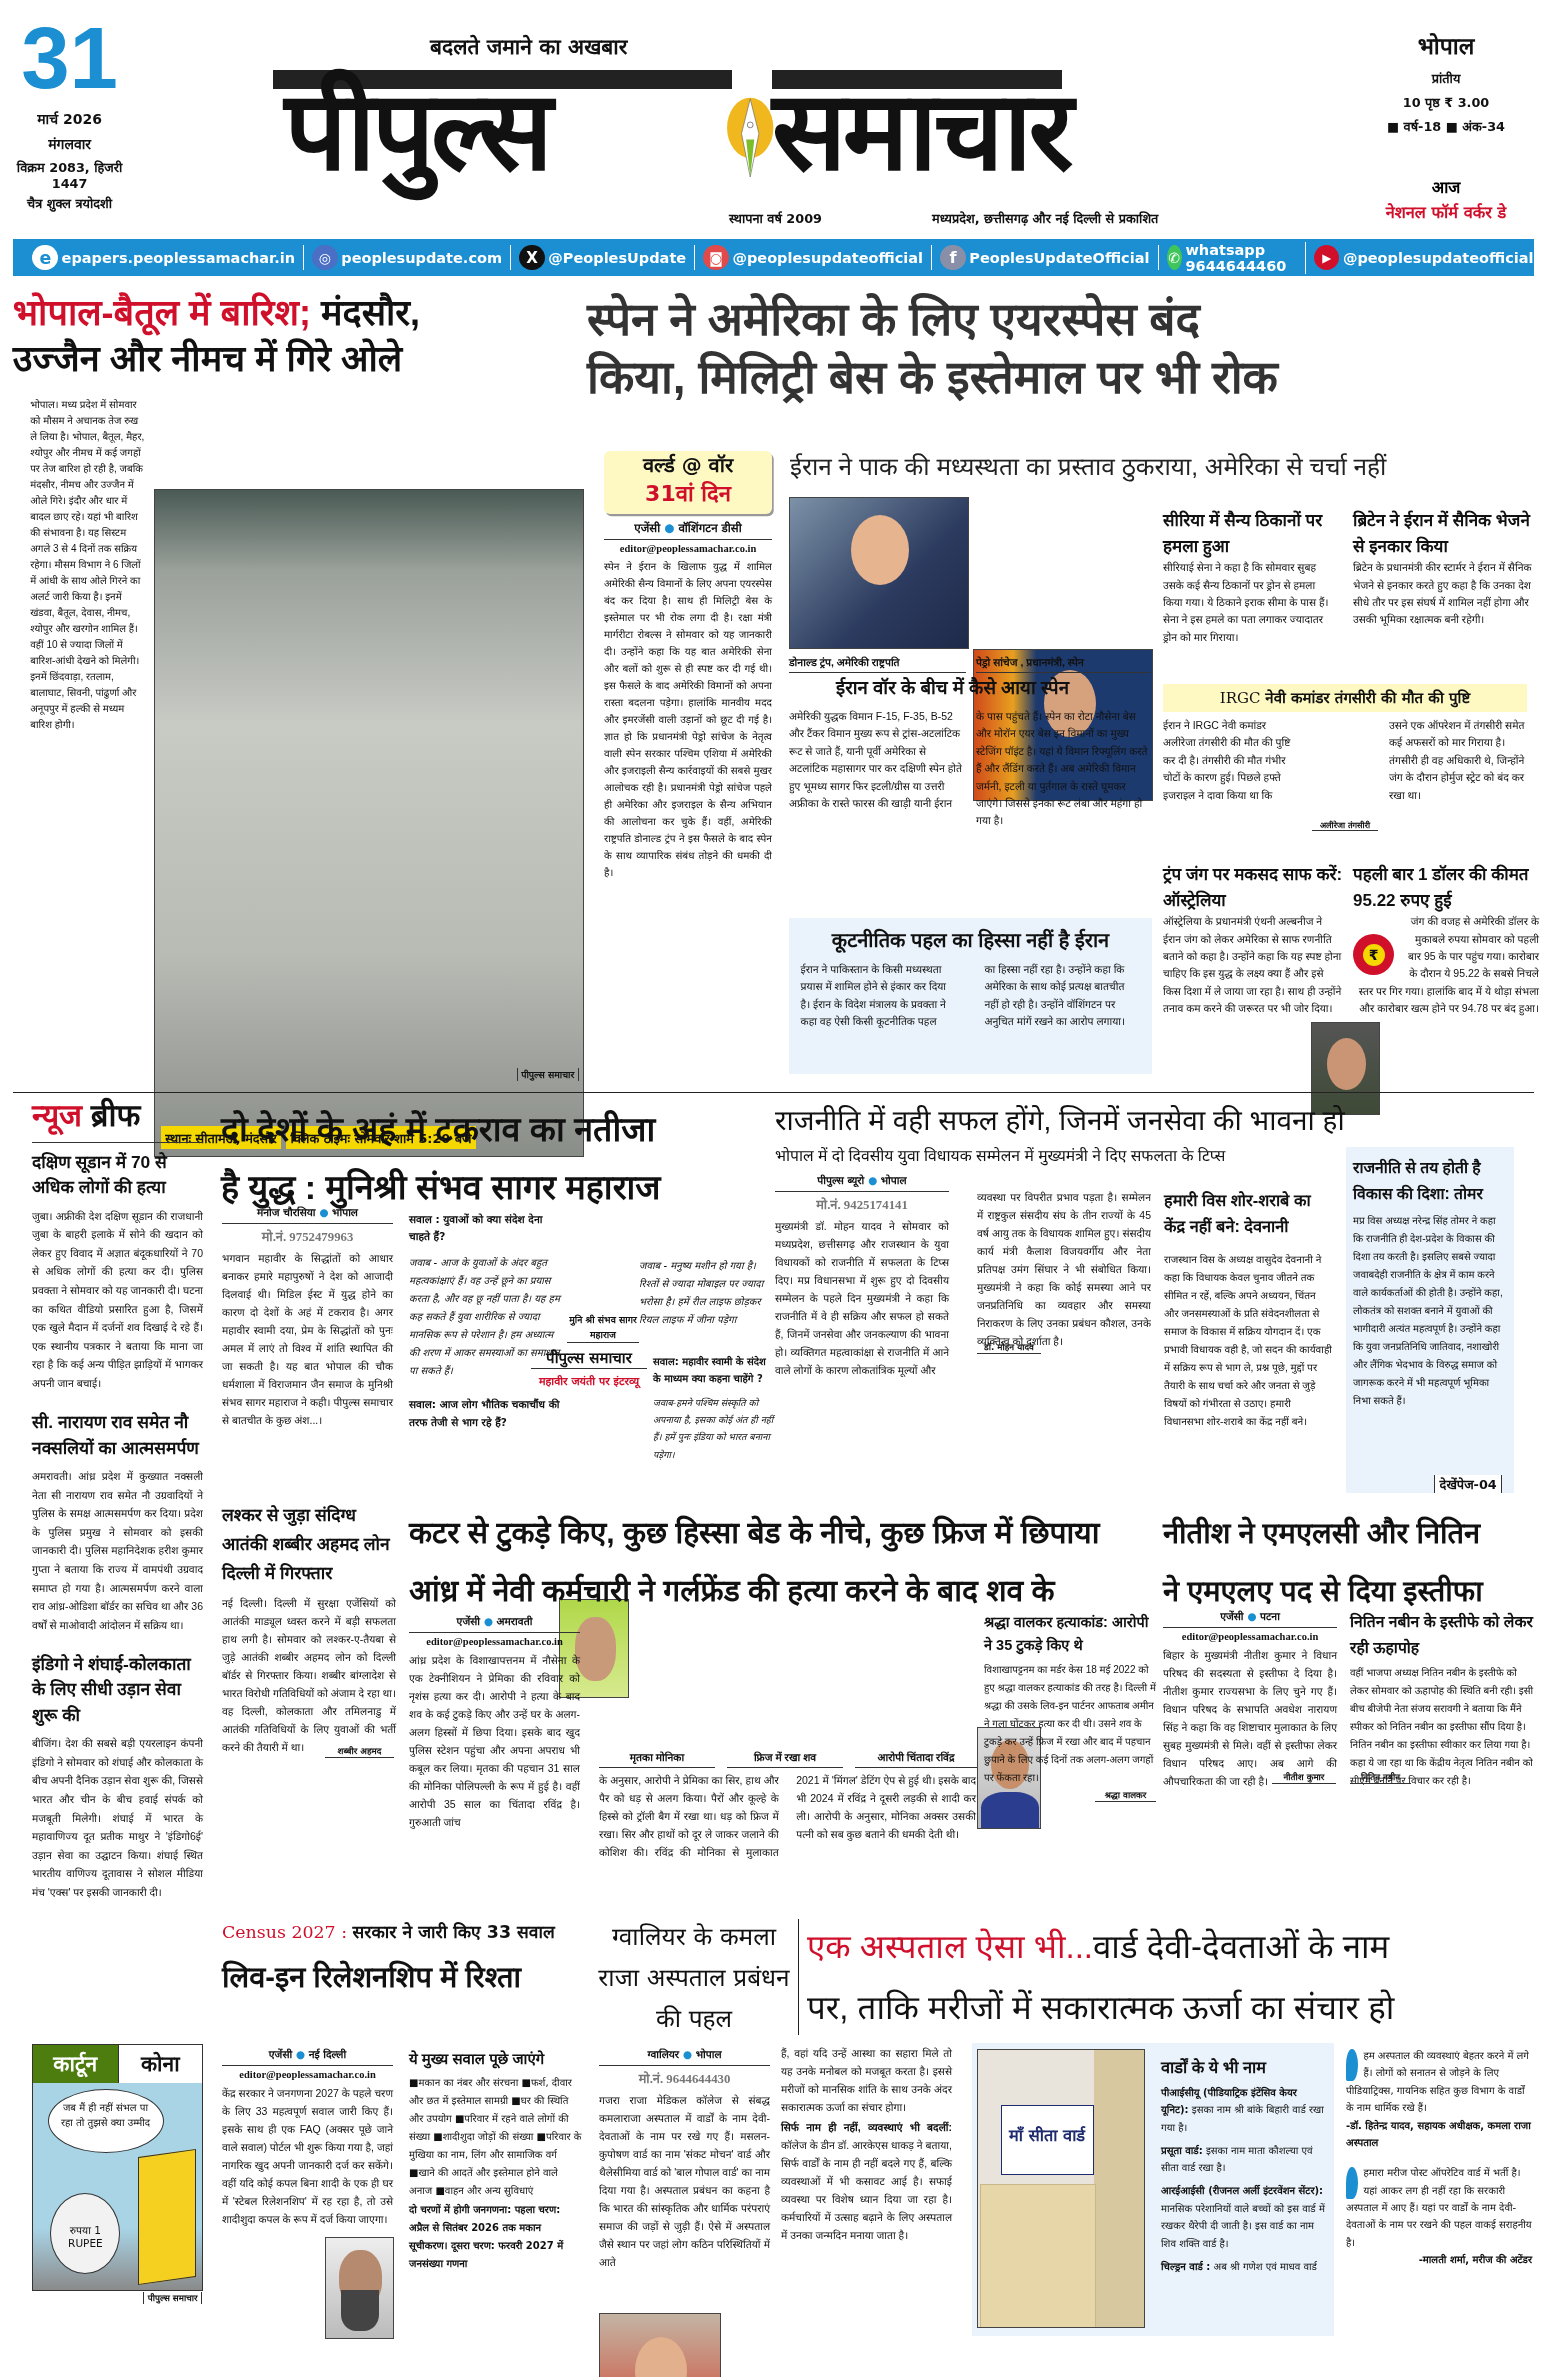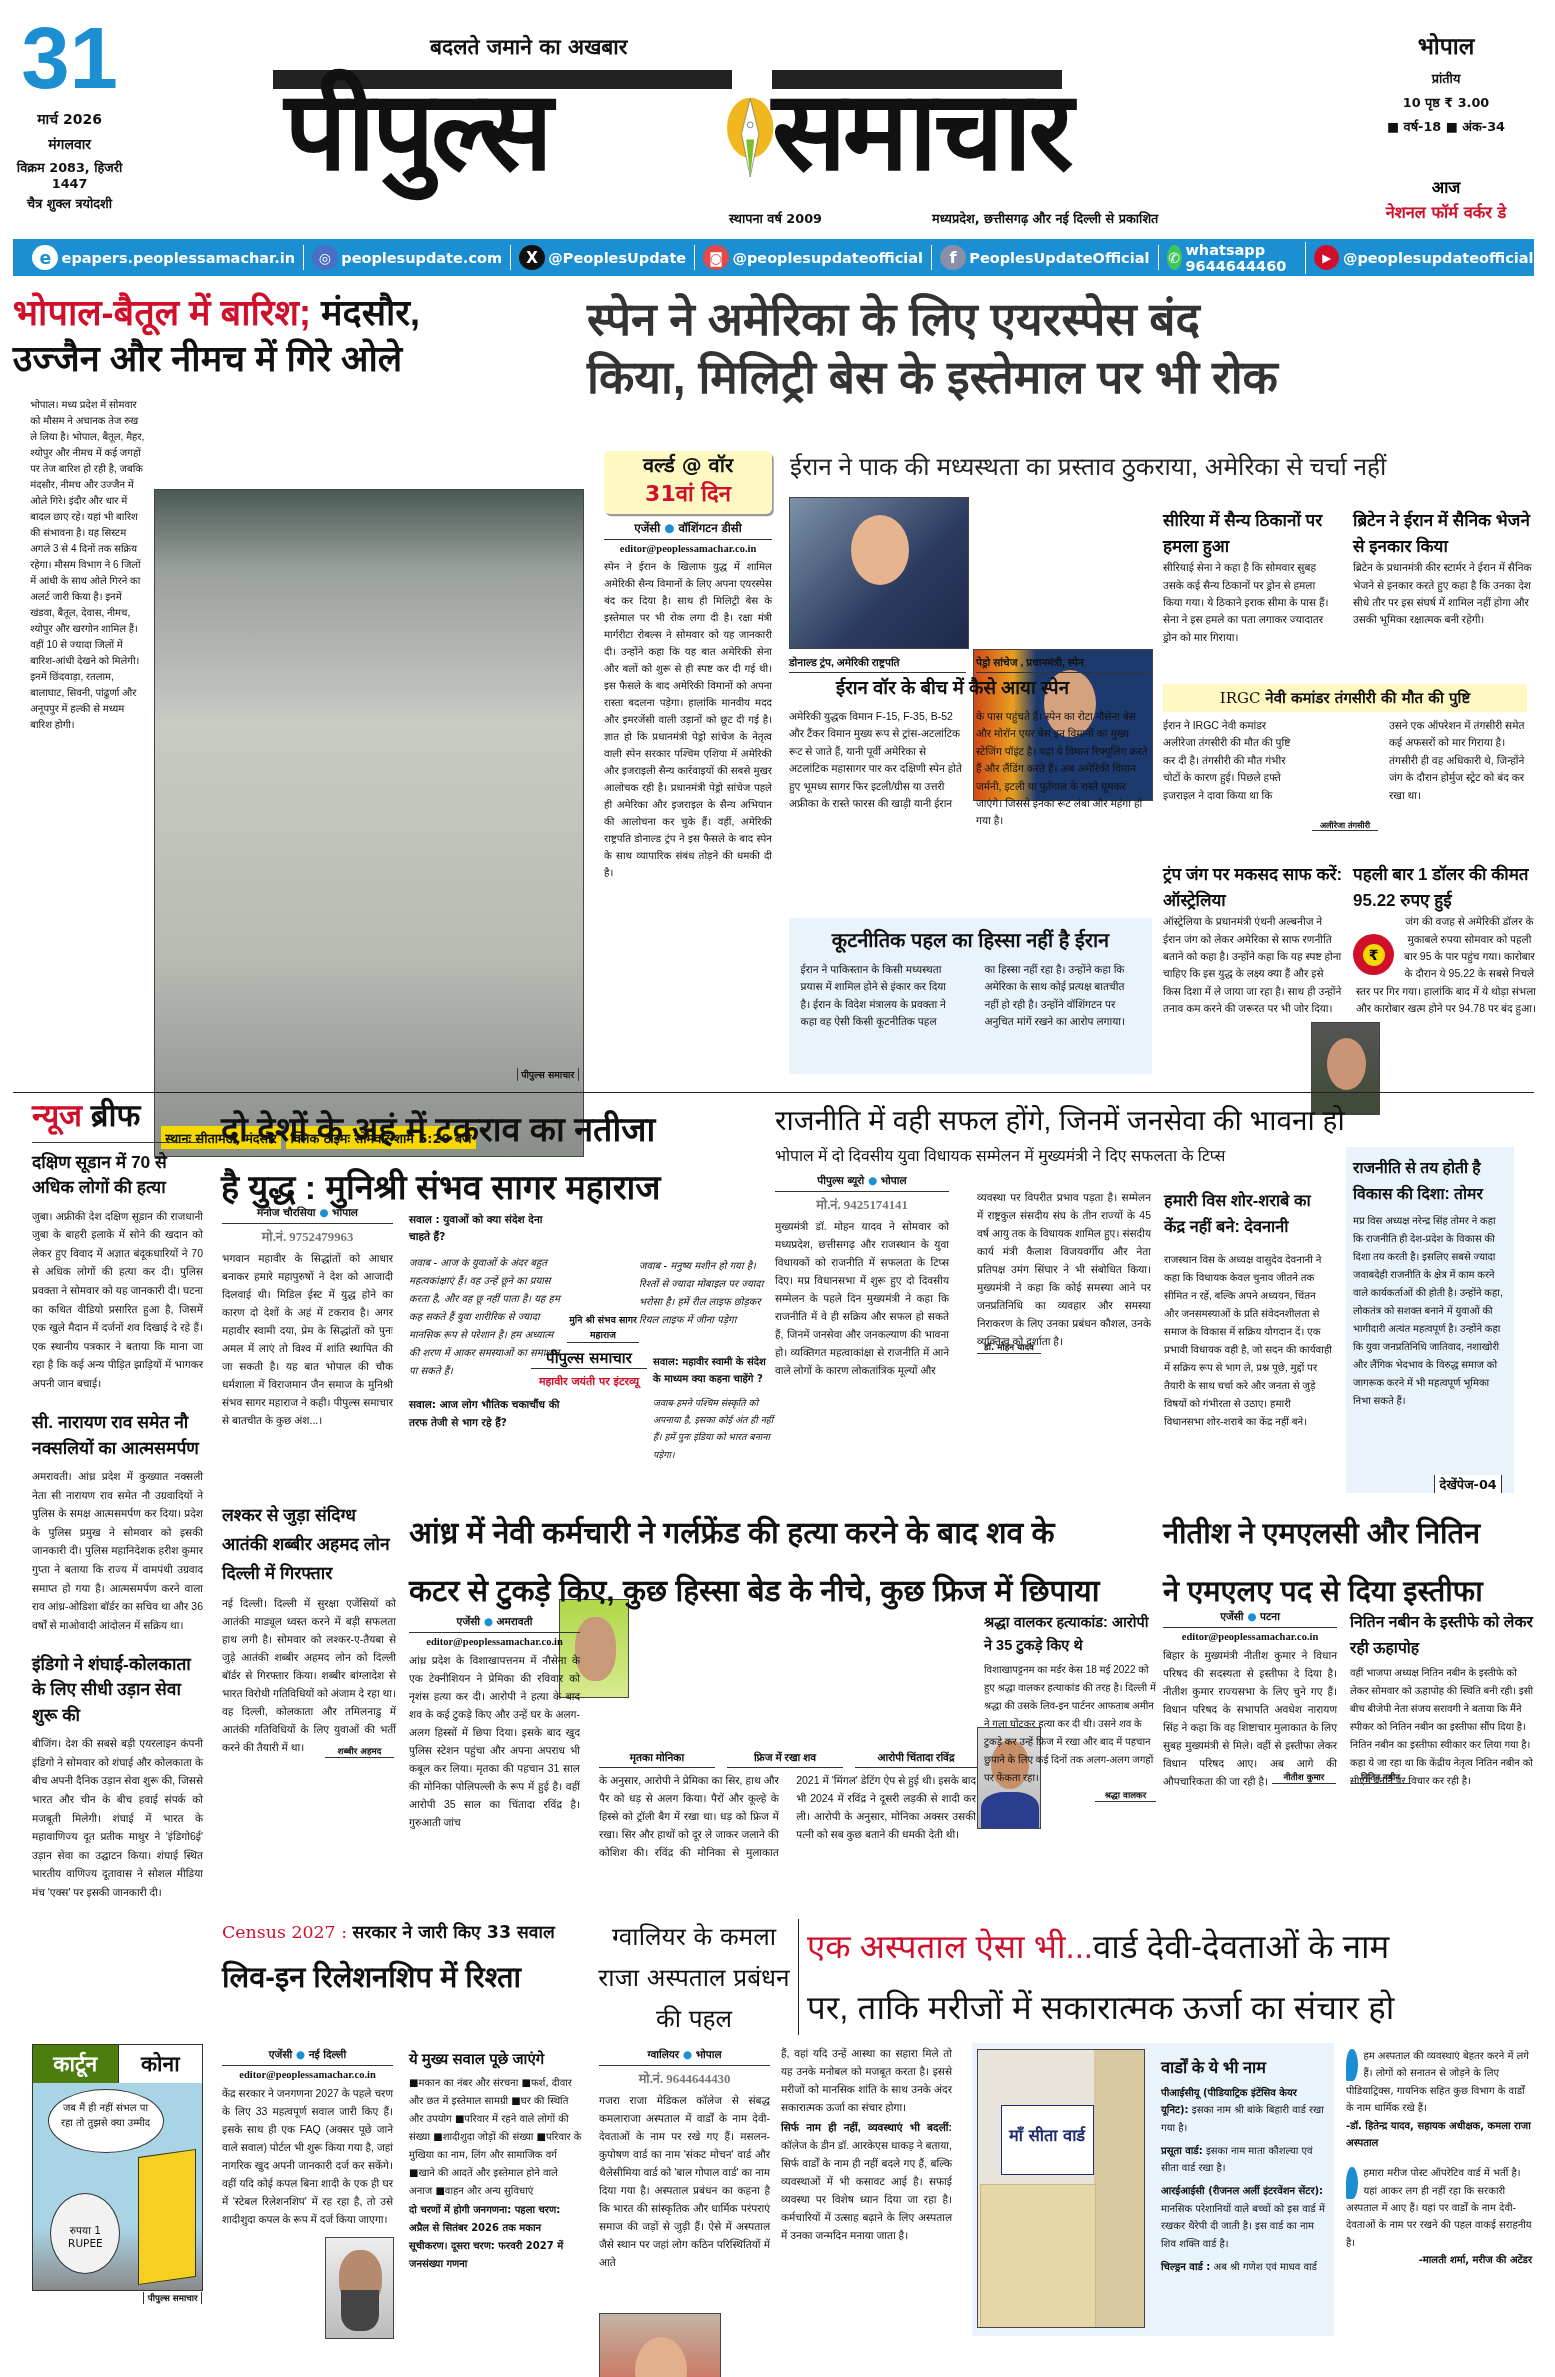--- a/index.html
+++ b/index.html
@@ -166,21 +166,21 @@
 
 <div class="abs" style="left:1163px;top:862px;width:180px">
   <div class="hl" style="font-size:17px;line-height:25.6px">ट्रंप जंग पर मकसद साफ करें: ऑस्ट्रेलिया</div>
   <p class="body" style="text-align:left;font-size:10.5px;line-height:17.4px">ऑस्ट्रेलिया के प्रधानमंत्री एंथनी अल्बनीज ने ईरान जंग को लेकर अमेरिका से साफ रणनीति बताने को कहा है। उन्होंने कहा कि यह स्पष्ट होना चाहिए कि इस युद्ध के लक्ष्य क्या हैं और इसे किस दिशा में ले जाया जा रहा है। साथ ही उन्होंने तनाव कम करने की जरूरत पर भी जोर दिया।</p>
 </div>
 <div class="abs" style="left:1353px;top:862px;width:186px">
   <div class="hl" style="font-size:17px;line-height:25.6px">पहली बार 1 डॉलर की कीमत 95.22 रुपए हुई</div>
   <div style="float:left;width:41px;height:41px;border-radius:50%;background:#d0102b;margin:21px 5.8px 0 0;display:flex;align-items:center;justify-content:center">
       <span style="width:22px;height:22px;border-radius:50%;background:#f5d800;display:flex;align-items:center;justify-content:center;font-size:14px;font-weight:bold">₹</span>
     </div>
-  <p class="body" style="text-align:center;font-size:10.5px;line-height:17.4px">जंग की वजह से अमेरिकी डॉलर के मुकाबले रुपया सोमवार को पहली बार 95 के पार पहुंच गया। कारोबार के दौरान ये 95.22 के सबसे निचले स्तर पर गिर गया। हालांकि बाद में ये थोड़ा संभला और कारोबार खत्म होने पर 94.78 पर बंद हुआ।</p>
+  <p class="body" style="text-align:right;font-size:10.5px;line-height:17.4px">जंग की वजह से अमेरिकी डॉलर के मुकाबले रुपया सोमवार को पहली बार 95 के पार पहुंच गया। कारोबार के दौरान ये 95.22 के सबसे निचले स्तर पर गिर गया। हालांकि बाद में ये थोड़ा संभला और कारोबार खत्म होने पर 94.78 पर बंद हुआ।</p>
 </div>
 
 <div class="abs rule" style="left:12.8px;top:1092px;width:1521px;height:1.2px"></div>
 
 <div class="abs" style="left:32px;top:1098px;width:171px">
   <div class="hl" style="font-size:31px;border-bottom:1.7px solid #333;padding-bottom:8px"><span class="red">न्यूज</span> <span>ब्रीफ</span></div>
   <div class="hl" style="font-size:17.4px;line-height:25.6px;margin-top:7px">दक्षिण सूडान में 70 से अधिक लोगों की हत्या</div>
   <p class="body" style="font-size:10.5px;line-height:18.6px;margin-top:5.8px">जुबा। अफ्रीकी देश दक्षिण सूडान की राजधानी जुबा के बाहरी इलाके में सोने की खदान को लेकर हुए विवाद में अज्ञात बंदूकधारियों ने 70 से अधिक लोगों की हत्या कर दी। पुलिस प्रवक्ता ने सोमवार को यह जानकारी दी। घटना का कथित वीडियो प्रसारित हुआ है, जिसमें एक खुले मैदान में दर्जनों शव दिखाई दे रहे हैं। एक स्थानीय पत्रकार ने बताया कि माना जा रहा है कि कई अन्य पीड़ित झाड़ियों में भागकर अपनी जान बचाई।</p>
   <div class="hl" style="font-size:17.4px;line-height:25.6px;margin-top:17.4px">सी. नारायण राव समेत नौ नक्सलियों का आत्मसमर्पण</div>
   <p class="body" style="font-size:10.5px;line-height:18.6px;margin-top:5.8px">अमरावती। आंध्र प्रदेश में कुख्यात नक्सली नेता सी नारायण राव समेत नौ उग्रवादियों ने पुलिस के समक्ष आत्मसमर्पण कर दिया। प्रदेश के पुलिस प्रमुख ने सोमवार को इसकी जानकारी दी। पुलिस महानिदेशक हरीश कुमार गुप्ता ने बताया कि राज्य में वामपंथी उग्रवाद समाप्त हो गया है। आत्मसमर्पण करने वाला राव आंध्र-ओडिशा बॉर्डर का सचिव था और 36 वर्षों से माओवादी आंदोलन में सक्रिय था।</p>
@@ -258,22 +258,22 @@
   <div class="hl" style="font-size:17.4px;line-height:29px">लश्कर से जुड़ा संदिग्ध आतंकी शब्बीर अहमद लोन दिल्ली में गिरफ्तार</div>
   <p class="body" style="font-size:10.5px;line-height:18px;margin-top:5.8px">नई दिल्ली। दिल्ली में सुरक्षा एजेंसियों को आतंकी माड्यूल ध्वस्त करने में बड़ी सफलता हाथ लगी है। सोमवार को लश्कर-ए-तैयबा से जुड़े आतंकी शब्बीर अहमद लोन को दिल्ली बॉर्डर से गिरफ्तार किया। शब्बीर बांग्लादेश से भारत विरोधी गतिविधियों को अंजाम दे रहा था। वह दिल्ली, कोलकाता और तमिलनाडु में आतंकी गतिविधियों के लिए युवाओं की भर्ती करने की तैयारी में था।</p>
 </div>
 <div class="abs photo" style="left:325px;top:1639px;width:69px;height:102px;background:linear-gradient(180deg,#eee,#bbb)">
   <div class="abs" style="left:12.8px;top:11.6px;width:43px;height:58px;border-radius:45%;background:#b58a6e"></div>
   <div class="abs" style="left:15px;top:52px;width:38px;height:41px;border-radius:0 0 40% 40%;background:#444"></div>
 </div>
 <div class="abs" style="left:325px;top:1745px;width:69px;font-size:8.7px;font-weight:bold;text-align:center;border-bottom:1.2px solid #333">शब्बीर अहमद</div>
 
 <div class="abs hl" style="left:409px;top:1504px;width:761px;font-size:30px;line-height:58px">
+  <div>कटर से टुकड़े किए, कुछ हिस्सा बेड के नीचे, कुछ फ्रिज में छिपाया</div>
   <div>आंध्र में नेवी कर्मचारी ने गर्लफ्रेंड की हत्या करने के बाद शव के</div>
-  <div>कटर से टुकड़े किए, कुछ हिस्सा बेड के नीचे, कुछ फ्रिज में छिपाया</div>
 </div>
 <div class="abs" style="left:409px;top:1614px;width:171px">
   <div class="byline" style="font-size:10.5px"><span>एजेंसी</span> <span class="dot">●</span> <span>अमरावती</span></div>
   <div class="email">editor@peoplessamachar.co.in</div>
   <p class="body" style="font-size:10.5px;line-height:18px">आंध्र प्रदेश के विशाखापत्तनम में नौसेना के एक टेक्नीशियन ने प्रेमिका की रविवार को नृशंस हत्या कर दी। आरोपी ने हत्या के बाद शव के कई टुकड़े किए और उन्हें घर के अलग-अलग हिस्सों में छिपा दिया। इसके बाद खुद पुलिस स्टेशन पहुंचा और अपना अपराध भी कबूल कर लिया। मृतका की पहचान 31 साल की मोनिका पोलिपल्ली के रूप में हुई है। वहीं आरोपी 35 साल का चिंतादा रविंद्र है। गुरुआती जांच</p>
 </div>
 <div class="abs photo" style="left:599px;top:1613px;width:122px;height:127px;background:linear-gradient(180deg,#c4b4a4,#d0402a)">
   <div class="abs" style="left:35px;top:23px;width:52px;height:67px;border-radius:50%;background:#e2b08c"></div>
 </div>
 

